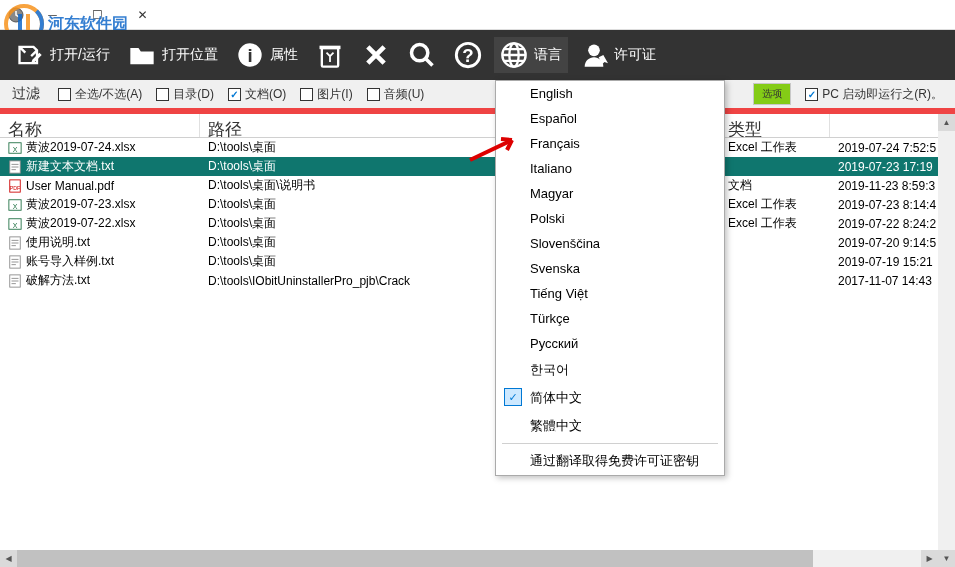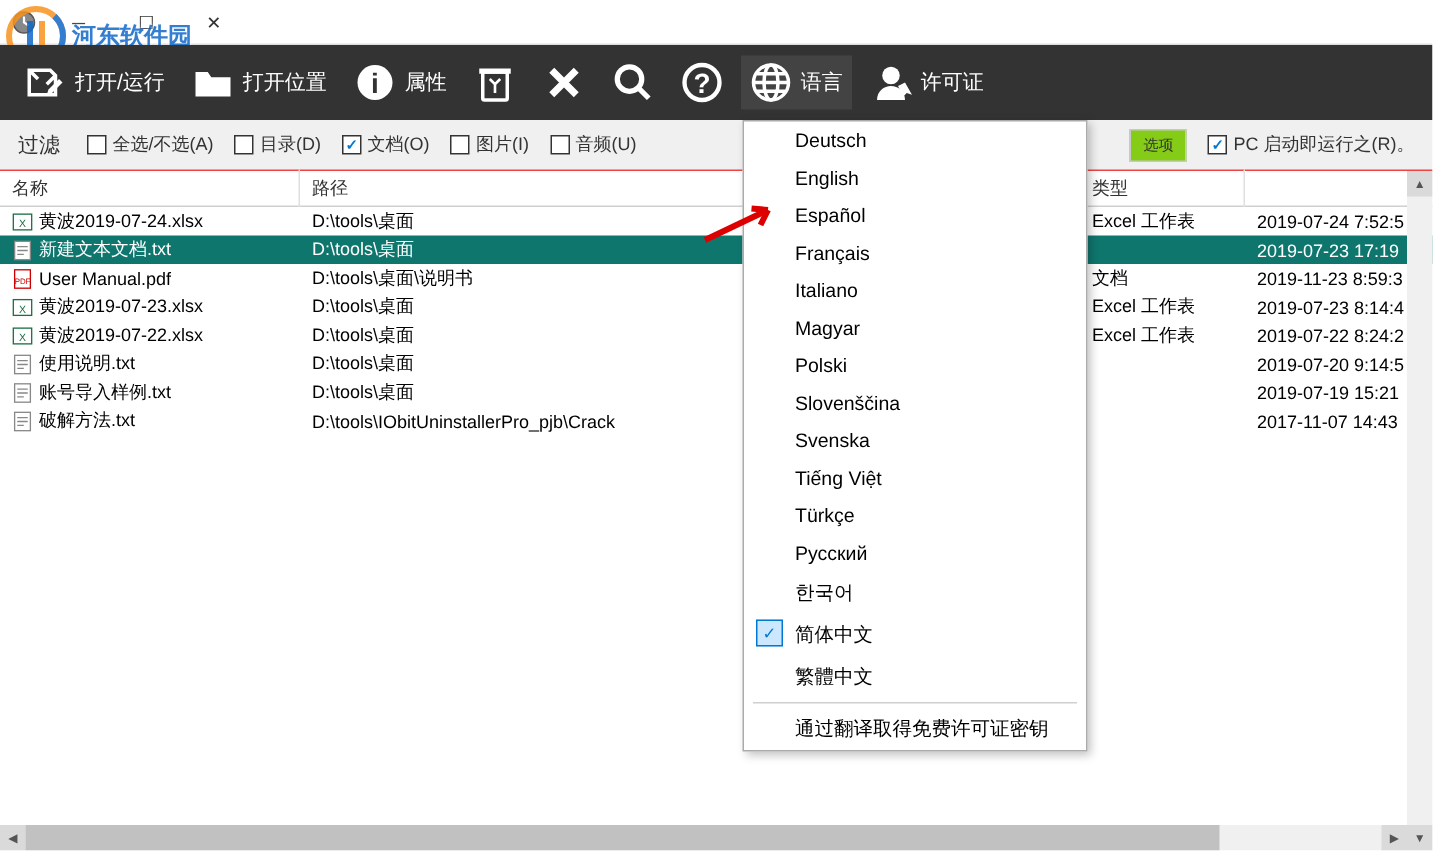--- a/index.html
+++ b/index.html
@@ -13,29 +13,29 @@
 .watermark { position: absolute; top: 0; left: 0; z-index: 1; opacity: 0.85; display: flex; align-items: center; gap: 4px; padding: 4px; }
 .watermark-logo { width: 40px; height: 40px; }
 .watermark-text { font-size: 16px; font-weight: bold; color: #1168c9; text-shadow: 0 0 3px #fff; }
 .watermark-sub { position: absolute; top: 44px; left: 90px; font-size: 11px; color: #5fb04e; font-weight: bold; }
 
 .toolbar { height: 50px; background: #333; display: flex; align-items: center; padding: 0 10px; gap: 6px; position: relative; z-index: 2; }
 .tbtn { display: flex; align-items: center; gap: 6px; color: #fff; font-size: 14px; padding: 4px 6px; cursor: pointer; }
 .tbtn svg { width: 28px; height: 28px; fill: #fff; }
 .tbtn.hover { background: rgba(255,255,255,0.08); }
 
-.filterbar { height: 34px; background: #f0f0f0; border-bottom: 1px solid #ef4444; display: flex; align-items: center; padding: 0 12px; gap: 14px; font-size: 12px; color: #333; }
+.filterbar { height: 34px; background: #f0f0f0; border-bottom: 6px solid #ef4444; display: flex; align-items: center; padding: 0 12px; gap: 14px; font-size: 12px; color: #333; }
 .filterbar .filter-label { font-size: 14px; margin-right: 4px; }
 .chk { display: flex; align-items: center; gap: 4px; cursor: pointer; }
 .chk .box { width: 13px; height: 13px; border: 1px solid #333; display: inline-flex; align-items: center; justify-content: center; font-size: 10px; background: #fff; }
 .chk .box.checked::after { content: "✓"; color: #0078d4; font-weight: bold; }
 .filterbar .spacer { flex: 1; }
 .opt-label { background: #84cc16; padding: 3px 8px; border: 1px solid #c8c8c8; font-size: 10px; }
 
-.headers { height: 24px; background: #fff; border-bottom: 1px solid #d0d0d0; display: flex; font-size: 12px; color: #333; align-items: center; }
+.headers { height: 24px; background: #fff; border-bottom: 1px solid #d0d0d0; display: flex; font-size: 17px; color: #333; }
 .headers .col { padding: 4px 8px; border-right: 1px solid #e0e0e0; }
 .col-name { width: 200px; }
 .col-path { width: 520px; }
 .col-type { width: 110px; }
 .col-date { flex: 1; }
 
 .rows { font-size: 12px; }
 .row { height: 19px; display: flex; align-items: center; cursor: default; }
 .row.selected { background: #0f766e; color: #fff; }
 .row .c { padding: 0 8px; overflow: hidden; white-space: nowrap; text-overflow: ellipsis; }
@@ -280,21 +280,20 @@
         </svg>
         <span>破解方法.txt</span>
       </div>
       <div class="c c-path">D:\tools\IObitUninstallerPro_pjb\Crack</div>
       <div class="c c-type"></div>
       <div class="c c-date">2017-11-07 14:43</div>
     </div>
   </div>
 
 <div class="lang-menu" id="lang-menu">
-    <div class="lang-item">Deutsch</div>
     <div class="lang-item">English</div>
     <div class="lang-item">Español</div>
     <div class="lang-item">Français</div>
     <div class="lang-item">Italiano</div>
     <div class="lang-item">Magyar</div>
     <div class="lang-item">Polski</div>
     <div class="lang-item">Slovenščina</div>
     <div class="lang-item">Svenska</div>
     <div class="lang-item">Tiếng Việt</div>
     <div class="lang-item">Türkçe</div>

